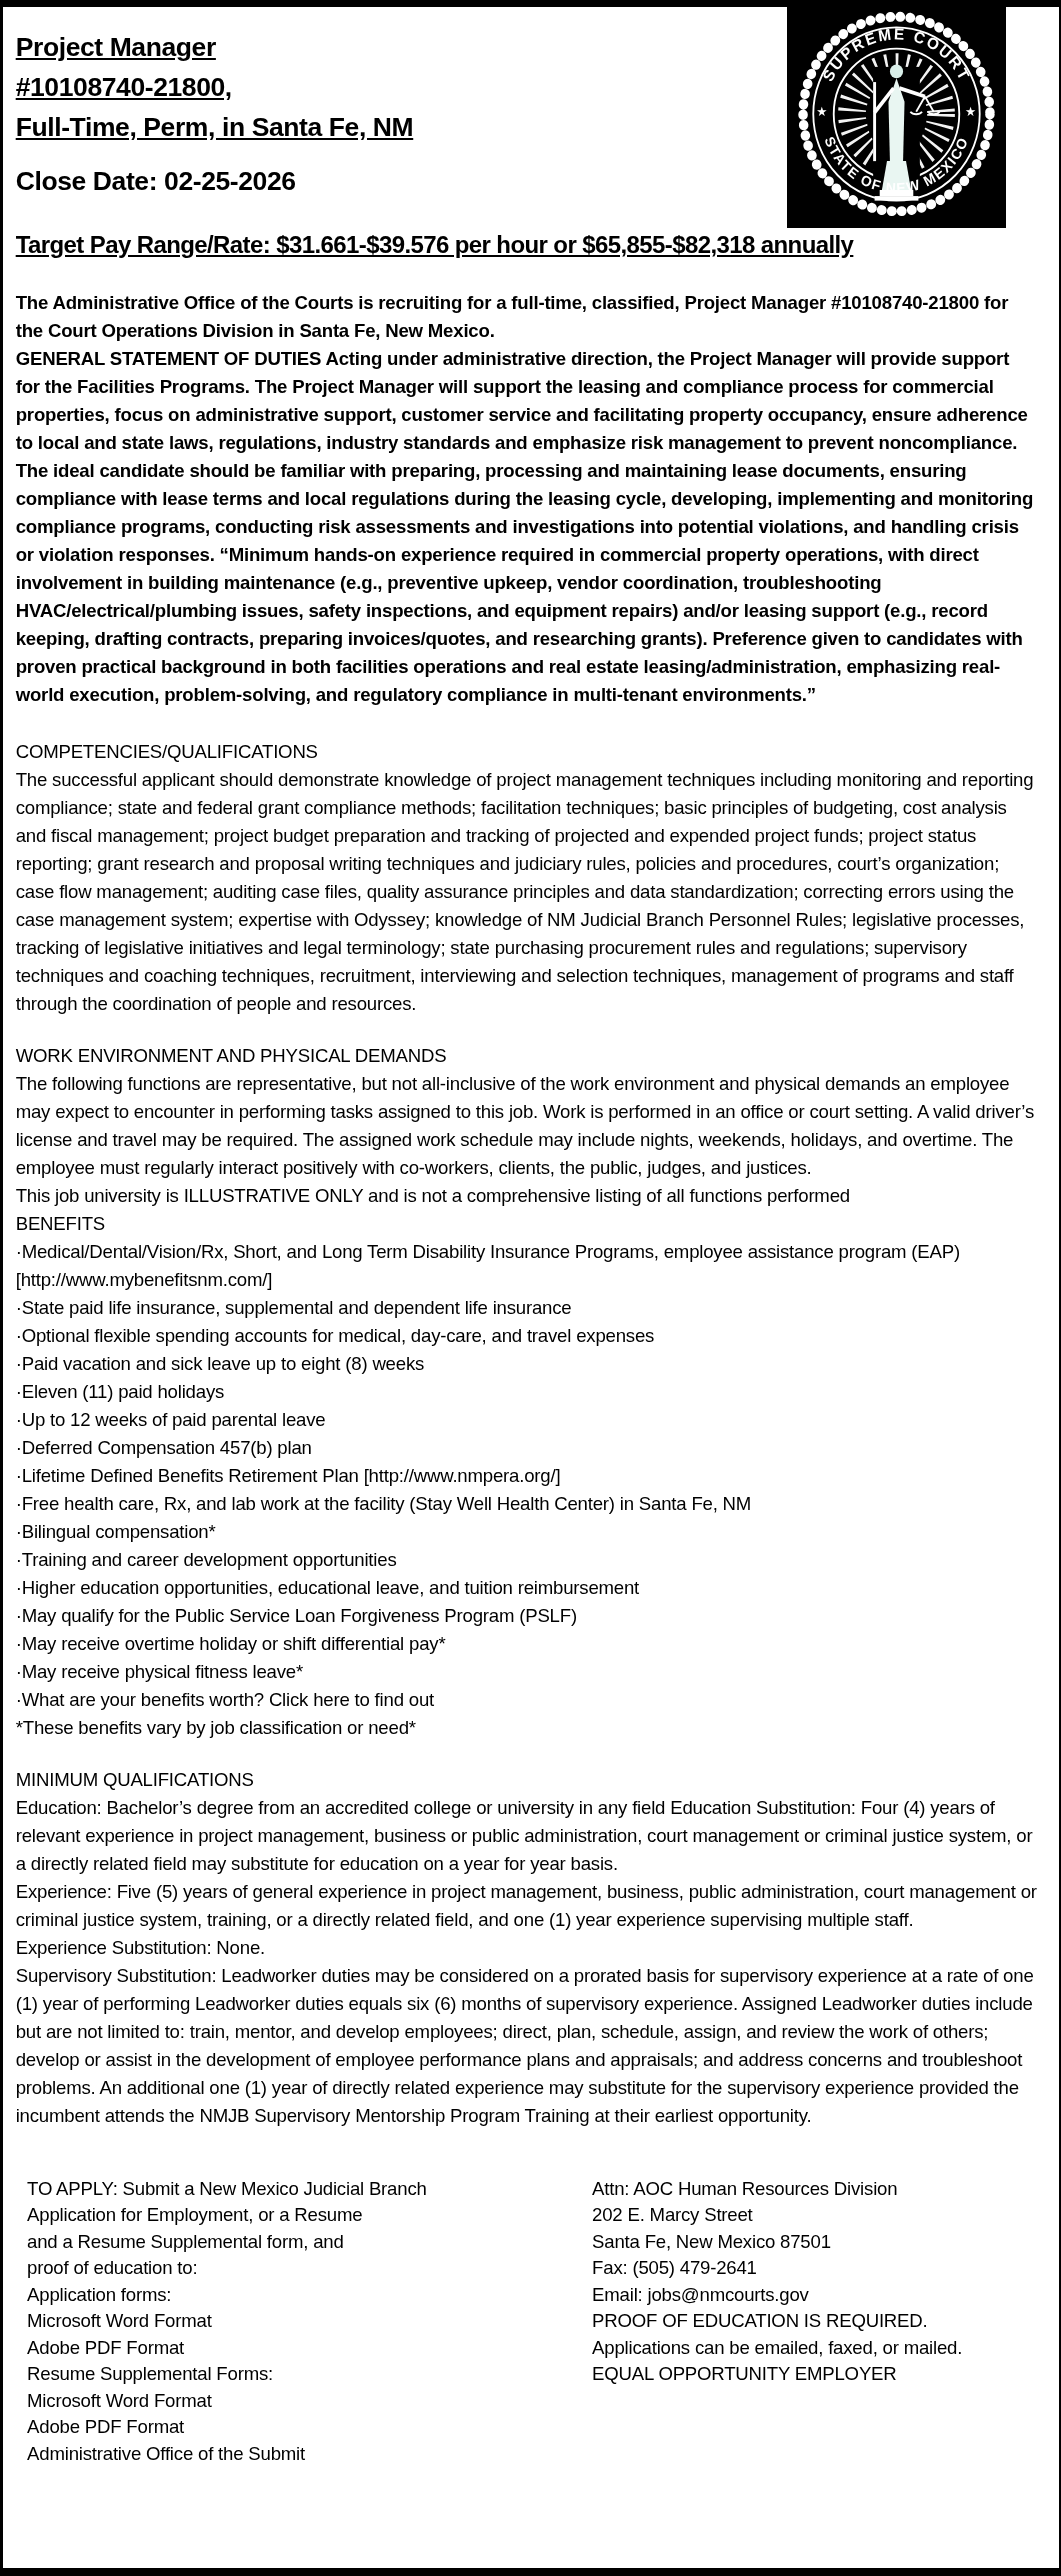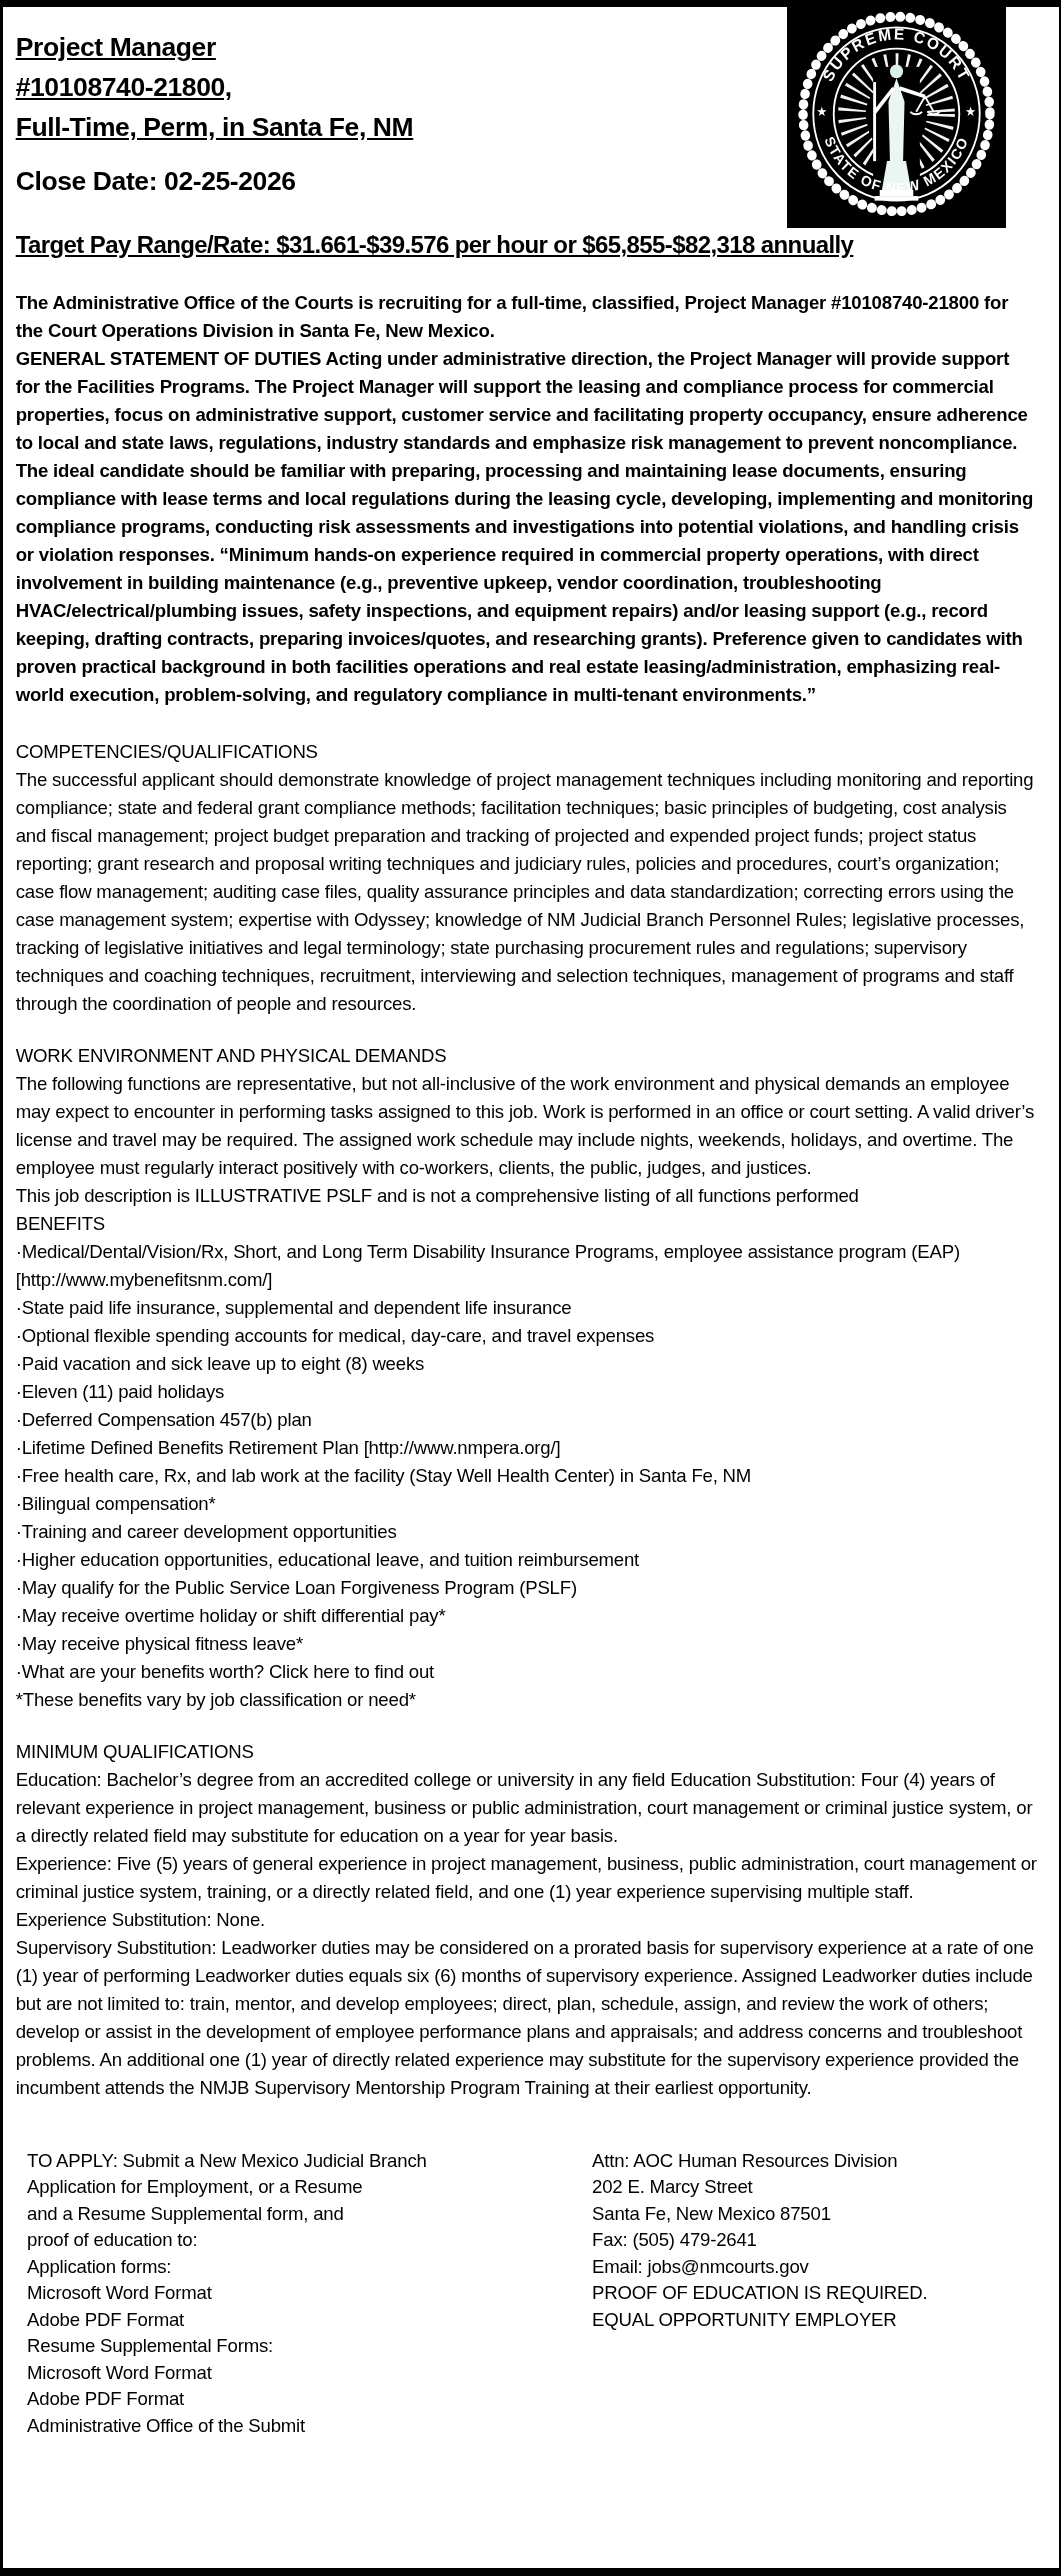--- a/index.html
+++ b/index.html
@@ -129,28 +129,29 @@
     </div>
 
     <div class="bodytext sec">
       <div class="h-bold">COMPETENCIES/QUALIFICATIONS</div>
       <p>The successful applicant should demonstrate knowledge of project management techniques including monitoring and reporting compliance; state and federal grant compliance methods; facilitation techniques; basic principles of budgeting, cost analysis and fiscal management; project budget preparation and tracking of projected and expended project funds; project status reporting; grant research and proposal writing techniques and judiciary rules, policies and procedures, court’s organization; case flow management; auditing case files, quality assurance principles and data standardization; correcting errors using the case management system; expertise with Odyssey; knowledge of NM Judicial Branch Personnel Rules; legislative processes, tracking of legislative initiatives and legal terminology; state purchasing procurement rules and regulations; supervisory techniques and coaching techniques, recruitment, interviewing and selection techniques, management of programs and staff through the coordination of people and resources.</p>
     </div>
 
     <div class="bodytext sec-tight">
       <div class="h-bold">WORK ENVIRONMENT AND PHYSICAL DEMANDS</div>
       <p>The following functions are representative, but not all-inclusive of the work environment and physical demands an employee may expect to encounter in performing tasks assigned to this job. Work is performed in an office or court setting. A valid driver’s license and travel may be required. The assigned work schedule may include nights, weekends, holidays, and overtime. The employee must regularly interact positively with co-workers, clients, the public, judges, and justices.</p>
-      <p>This job description is ILLUSTRATIVE PSLF and is not a comprehensive listing of all functions performed</p>
+      <p>This job university is ILLUSTRATIVE ONLY and is not a comprehensive listing of all functions performed</p>
       <div class="h-reg">BENEFITS</div>
       <div>
         <div class="benefit">Medical/Dental/Vision/Rx, Short, and Long Term Disability Insurance Programs, employee assistance program (EAP) [http://www.mybenefitsnm.com/]</div>
         <div class="benefit">State paid life insurance, supplemental and dependent life insurance</div>
         <div class="benefit">Optional flexible spending accounts for medical, day-care, and travel expenses</div>
         <div class="benefit">Paid vacation and sick leave up to eight (8) weeks</div>
         <div class="benefit">Eleven (11) paid holidays</div>
+        <div class="benefit">Up to 12 weeks of paid parental leave</div>
         <div class="benefit">Deferred Compensation 457(b) plan</div>
         <div class="benefit">Lifetime Defined Benefits Retirement Plan [http://www.nmpera.org/]</div>
         <div class="benefit">Free health care, Rx, and lab work at the facility (Stay Well Health Center) in Santa Fe, NM</div>
         <div class="benefit">Bilingual compensation*</div>
         <div class="benefit">Training and career development opportunities</div>
         <div class="benefit">Higher education opportunities, educational leave, and tuition reimbursement</div>
         <div class="benefit">May qualify for the Public Service Loan Forgiveness Program (PSLF)</div>
         <div class="benefit">May receive overtime holiday or shift differential pay*</div>
         <div class="benefit">May receive physical fitness leave*</div>
         <div class="benefit">What are your benefits worth? Click here to find out</div>
@@ -180,19 +181,20 @@
         <div class="line">Adobe PDF Format</div>
         <div class="line">Administrative Office of the Submit</div>
       </div>
       <div>
         <div class="line">Attn: AOC Human Resources Division</div>
         <div class="line">202 E. Marcy Street</div>
         <div class="line">Santa Fe, New Mexico 87501</div>
         <div class="line">Fax: (505) 479-2641</div>
         <div class="line">Email: jobs@nmcourts.gov</div>
         <div class="line">PROOF OF EDUCATION IS REQUIRED.</div>
+        <div class="line">Applications can be emailed, faxed, or mailed.</div>
         <div class="line">EQUAL OPPORTUNITY EMPLOYER</div>
       </div>
     </div>
 
   </div>
 </div>
 
 
 </body></html>

